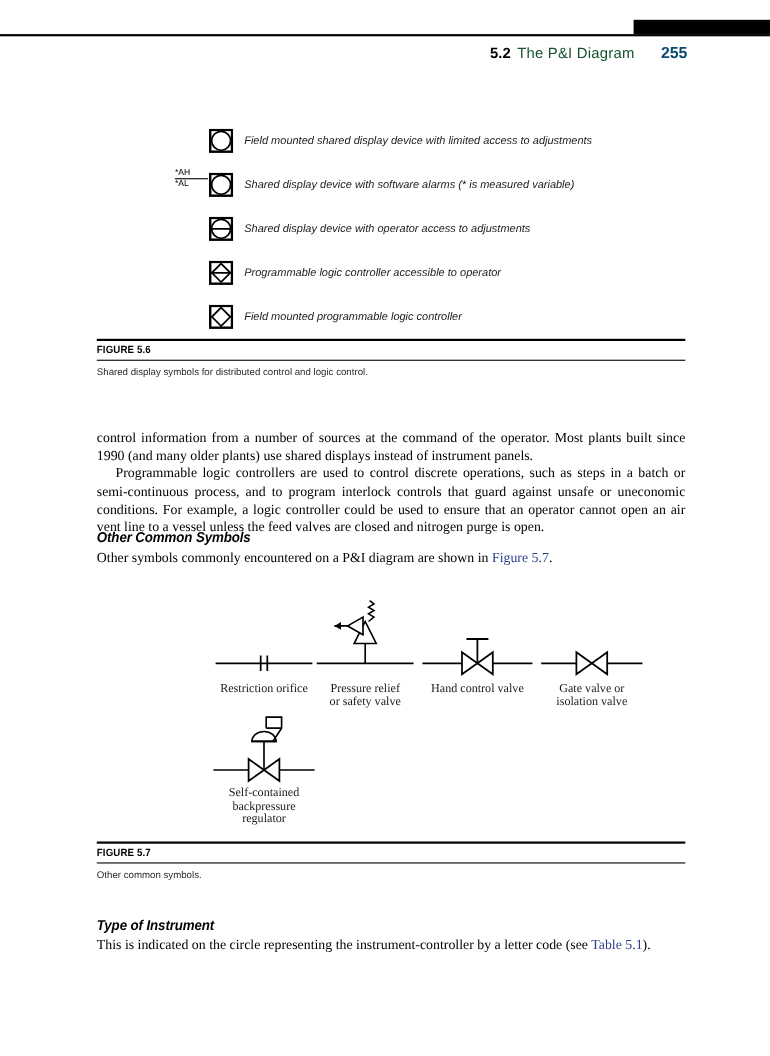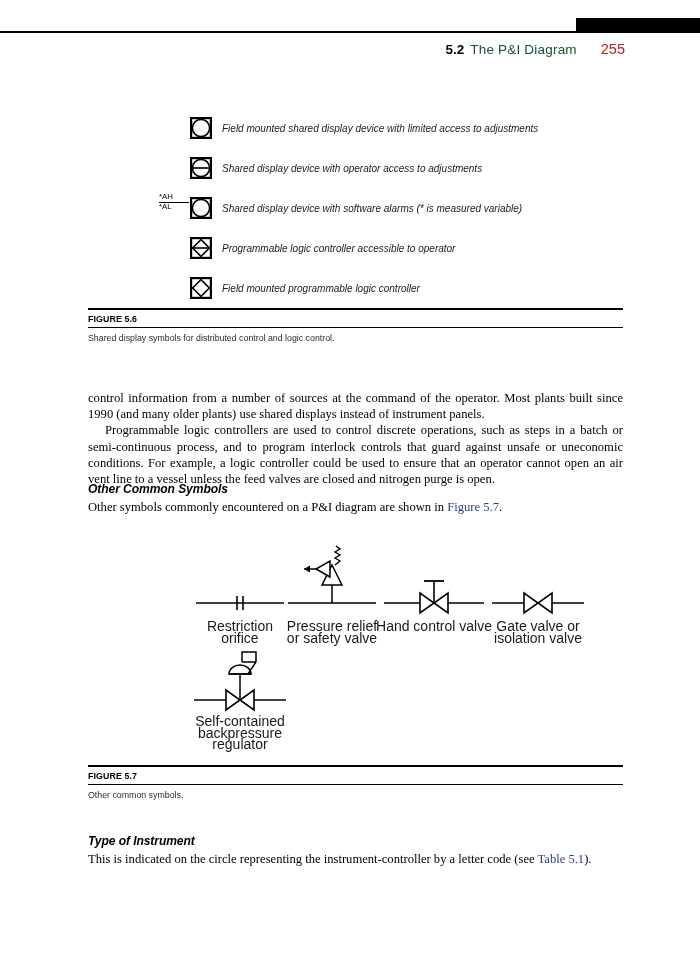--- a/index.html
+++ b/index.html
@@ -45,21 +45,21 @@
     top: 41px;
     display: flex;
     align-items: baseline;
     gap: 6px;
     font-family: "Liberation Sans", sans-serif;
     font-size: 13.5px;
     white-space: nowrap;
   }
   .rh-num { font-weight: bold; color: #000; }
   .rh-title { color: #14532d; font-weight: normal; letter-spacing: 0.2px; }
-  .rh-page { font-weight: normal; color: #b91c1c; font-size: 14.5px; margin-left: 18px; }
+  .rh-page { font-weight: bold; color: #0c4a6e; font-size: 14.5px; margin-left: 18px; }
 
   
   .sym-list {
     position: absolute;
     left: 163px;
     top: 108px;
     width: 430px;
   }
   .sym-row {
     position: relative;
@@ -145,22 +145,22 @@
     transform-origin: left center;
     letter-spacing: -0.1px;
   }
   .link { color: #2b3f86; }
 
   
   .valve-fig { position: absolute; left: 88px; top: 535px; width: 535px; height: 225px; }
   .valve-cell { position: absolute; text-align: center; }
   .valve-art { position: relative; height: 78px; }
   .valve-cap {
-    font-family: Liberation Sans, sans-serif;
-    font-size: 14px;
+    font-family: Liberation Serif, serif;
+    font-size: 11px;
     color: #1a1a1a;
     line-height: 11.6px;
     white-space: pre-line;
   }
 </style>
 </head>
 <body>
 
 <div class="page">
 
@@ -179,42 +179,42 @@
         <svg width="22" height="22" viewBox="0 0 22 22">
           <rect x="1.1" y="1.1" width="19.8" height="19.8" fill="#fff" stroke="#000" stroke-width="2.2"></rect>
           <circle cx="11" cy="11" r="8.6" fill="#fff" stroke="#000" stroke-width="1.6"></circle>
         </svg>
       </div>
       <div class="sym-label">Field mounted shared display device with limited access to adjustments</div>
     </div>
 
     <div class="sym-row">
       <div class="sym-glyph-slot">
-        <svg width="22" height="22" viewBox="0 0 22 22">
-          <rect x="1.1" y="1.1" width="19.8" height="19.8" fill="#fff" stroke="#000" stroke-width="2.2"></rect>
-          <circle cx="11" cy="11" r="8.6" fill="#fff" stroke="#000" stroke-width="1.6"></circle>
-          <line x1="2.4" y1="11" x2="19.6" y2="11" stroke="#000" stroke-width="1.6"></line>
-        </svg>
-      </div>
-      <div class="sym-label">Shared display device with operator access to adjustments</div>
-    </div>
-
-    <div class="sym-row">
-      <div class="sym-glyph-slot">
         <div class="alarm-tag">
           <span class="ah">*AH</span>
           <span class="bar"></span>
           <span class="al">*AL</span>
         </div>
         <svg width="22" height="22" viewBox="0 0 22 22">
           <rect x="1.1" y="1.1" width="19.8" height="19.8" fill="#fff" stroke="#000" stroke-width="2.2"></rect>
           <circle cx="11" cy="11" r="8.6" fill="#fff" stroke="#000" stroke-width="1.6"></circle>
         </svg>
       </div>
       <div class="sym-label">Shared display device with software alarms (* is measured variable)</div>
+    </div>
+
+    <div class="sym-row">
+      <div class="sym-glyph-slot">
+        <svg width="22" height="22" viewBox="0 0 22 22">
+          <rect x="1.1" y="1.1" width="19.8" height="19.8" fill="#fff" stroke="#000" stroke-width="2.2"></rect>
+          <circle cx="11" cy="11" r="8.6" fill="#fff" stroke="#000" stroke-width="1.6"></circle>
+          <line x1="2.4" y1="11" x2="19.6" y2="11" stroke="#000" stroke-width="1.6"></line>
+        </svg>
+      </div>
+      <div class="sym-label">Shared display device with operator access to adjustments</div>
     </div>
 
     <div class="sym-row">
       <div class="sym-glyph-slot">
         <svg width="22" height="22" viewBox="0 0 22 22">
           <rect x="1.1" y="1.1" width="19.8" height="19.8" fill="#fff" stroke="#000" stroke-width="2.2"></rect>
           <polygon points="11,2.6 19.4,11 11,19.4 2.6,11" fill="#fff" stroke="#000" stroke-width="1.6"></polygon>
           <line x1="2.6" y1="11" x2="19.4" y2="11" stroke="#000" stroke-width="1.6"></line>
         </svg>
       </div>

